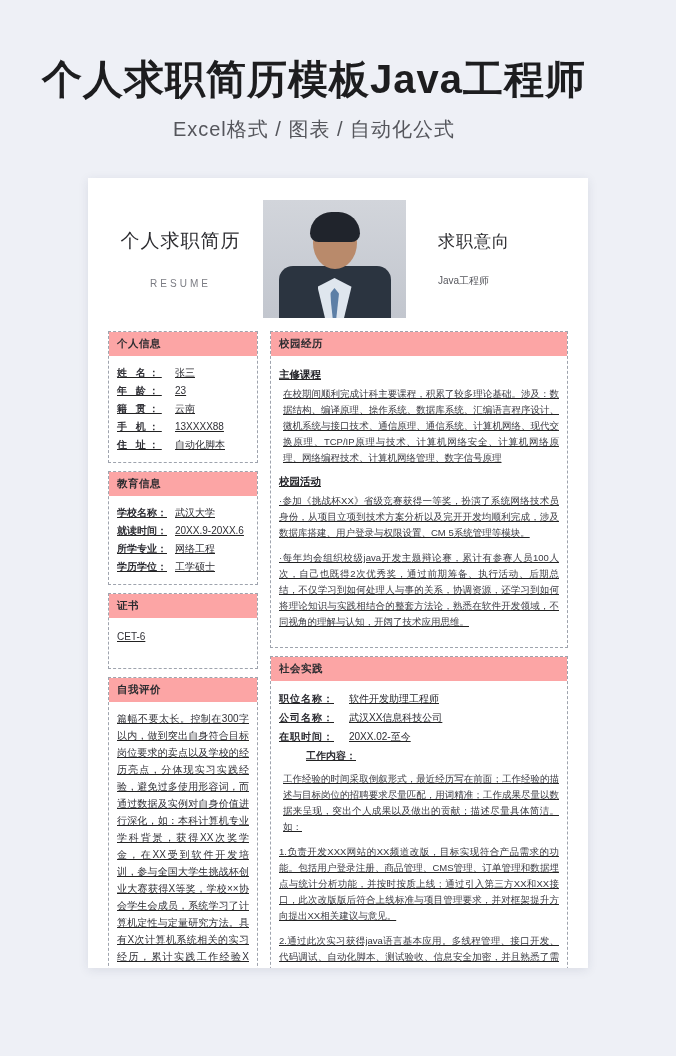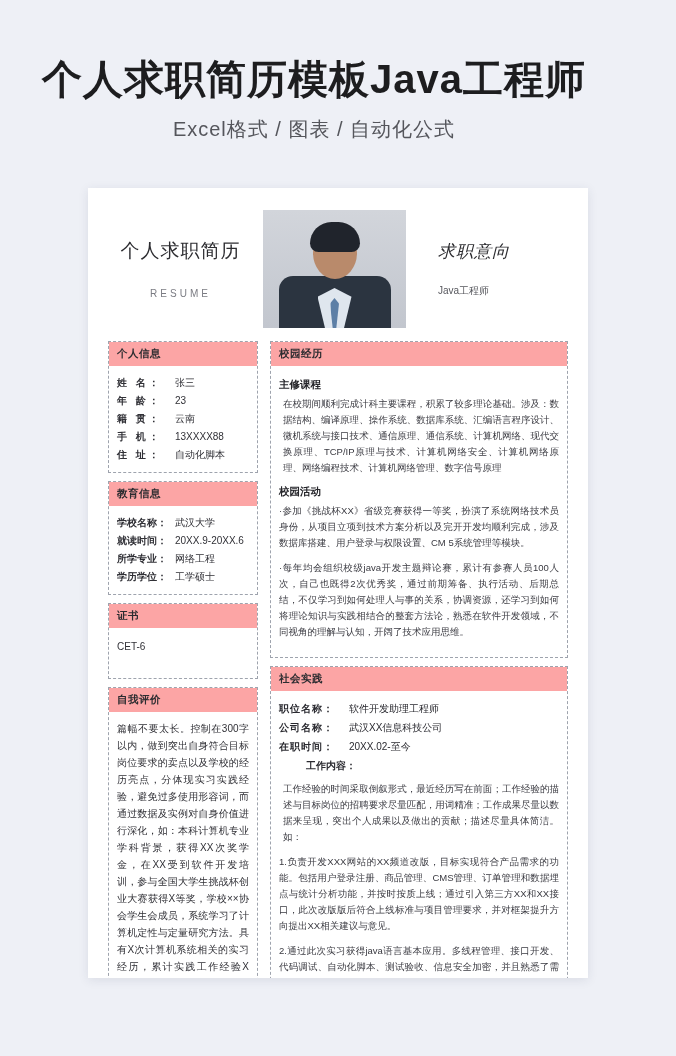--- a/index.html
+++ b/index.html
@@ -26,21 +26,21 @@
   .header .sub {
     margin-top:14px;
     font-size:20px;
     color:#55565c;
     letter-spacing:1px;
   }
 
   
   .sheet {
     position:absolute;
-    left:88px; top:188px;
+    left:88px; top:178px;
     width:500px; height:790px;
     background:#ffffff;
     box-shadow:0 2px 10px rgba(40,50,80,.10);
     overflow:hidden;
   }
   .sheet-inner { padding:22px 20px 0 20px; }
 
   
   .topband { display:flex; align-items:flex-start; height:125px; }
   .top-left {
@@ -83,38 +83,38 @@
     position:absolute; left:50%; bottom:0; transform:translateX(-50%);
     width:34px; height:40px; background:#dfe6ee;
     clip-path:polygon(50% 0,100% 22%,78% 100%,22% 100%,0 22%);
   }
   .photo .tie {
     position:absolute; left:50%; bottom:0; transform:translateX(-50%);
     width:9px; height:30px; background:#5d7fa6;
     clip-path:polygon(50% 0,100% 18%,70% 100%,30% 100%,0 18%);
   }
   .top-right { flex:1; padding-top:30px; padding-left:22px; }
-  .top-right .title { font-size:17px; color:#2c2c30; letter-spacing:1px;font-style:italic; }
+  .top-right .title { font-size:17px; color:#2c2c30; letter-spacing:1px; }
   .top-right .val { margin-top:21px; font-size:10px; color:#56575d; }
 
   
   .cols { display:flex; margin-top:6px; }
   .col-left { flex:0 0 150px; }
   .col-right { flex:1; margin-left:12px; }
 
   .block { border:1px dashed #9ea3ad; margin-bottom:8px; }
   .block-hd {
     background:#fca5a5;
     font-size:10.5px;
     font-weight:bold;
     color:#2c2c30;
     padding:5px 8px;
     letter-spacing:.5px;
   }
-  .block-bd { padding:8px; }
+  .block-bd { padding:8px;text-decoration:underline; }
 
   .kv { display:flex; font-size:10px; line-height:18px; color:#303036; }
   .kv .k { flex:0 0 58px; font-weight:bold; letter-spacing:3px; }
   .kv .k.narrow { letter-spacing:0px; }
   .kv .v { flex:1; }
 
   .cert { font-size:10px; color:#303036; line-height:18px; padding:2px 0 14px; }
 
   .selfeval {
     font-size:10px; line-height:17px; color:#303036;

